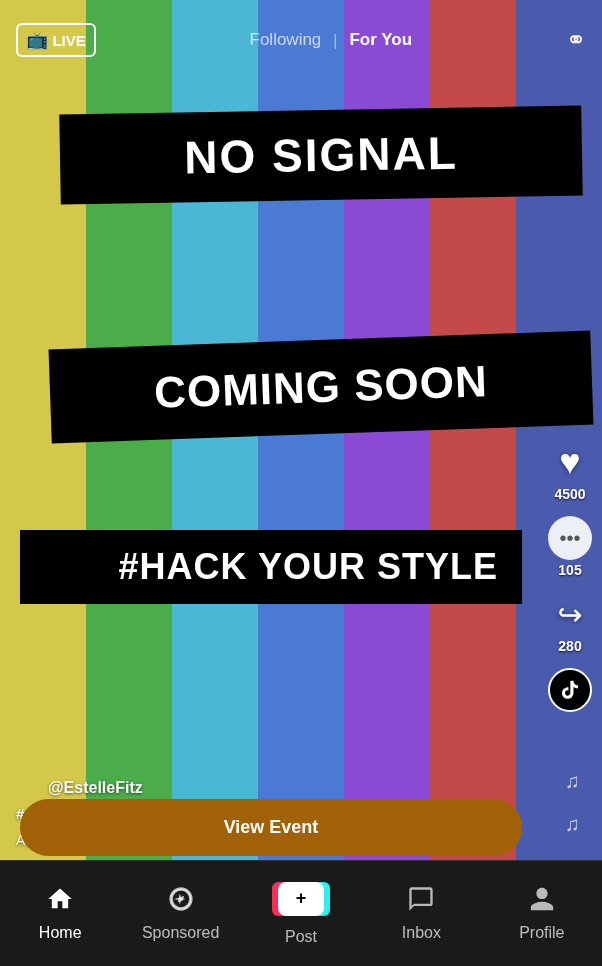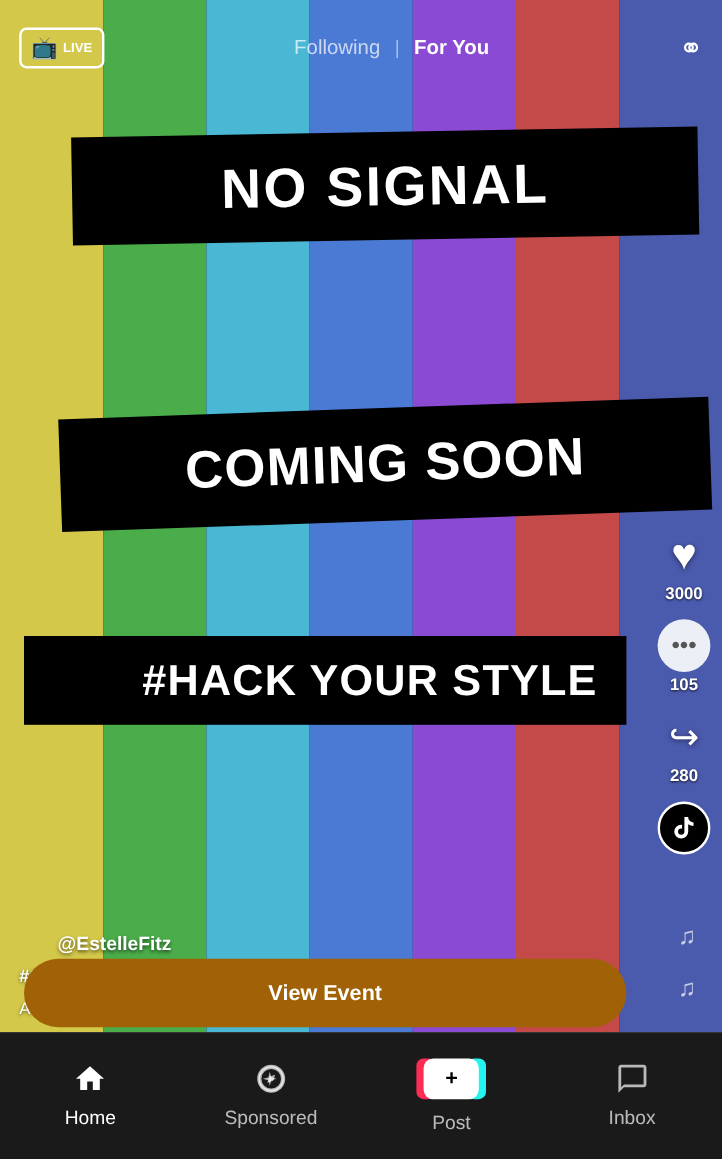--- a/index.html
+++ b/index.html
@@ -63,21 +63,21 @@
       gap: 4px;
     }
 
     .live-tv-icon {
       color: white;
       font-size: 18px;
     }
 
     .live-text {
       color: white;
-      font-size: 11px;
+      font-size: 15px;
       font-weight: bold;
     }
 
     .nav-tabs {
       display: flex;
       align-items: flex-end;
       gap: 0;
     }
 
     .nav-tab {
@@ -424,21 +424,21 @@
 </div>
 
 <div class="hack-banner">
   <div class="hack-text">#HACK YOUR STYLE</div>
 </div>
 
 <div class="right-actions">
 
   <div class="action-item">
     <div class="action-icon">♥</div>
-    <span class="action-count">3000</span>
+    <span class="action-count">4500</span>
   </div>
 
   <div class="action-item">
     <div class="comment-icon-circle">
       <span style="color:#555;font-size:20px;">•••</span>
     </div>
     <span class="action-count">105</span>
   </div>
 
   <div class="action-item">
@@ -501,13 +501,21 @@
 
   <div class="nav-item">
     <span class="nav-icon">
       <svg width="28" height="28" viewBox="0 0 24 24" fill="rgba(255,255,255,0.7)">
         <path d="M20 2H4c-1.1 0-2 .9-2 2v18l4-4h14c1.1 0 2-.9 2-2V4c0-1.1-.9-2-2-2zm0 14H6l-2 2V4h16v12z"></path>
       </svg>
     </span>
     <span class="nav-label">Inbox</span>
   </div>
 
+  <div class="nav-item">
+    <span class="nav-icon">
+      <svg width="28" height="28" viewBox="0 0 24 24" fill="rgba(255,255,255,0.7)">
+        <path d="M12 12c2.7 0 4.8-2.1 4.8-4.8S14.7 2.4 12 2.4 7.2 4.5 7.2 7.2 9.3 12 12 12zm0 2.4c-3.2 0-9.6 1.6-9.6 4.8v2.4h19.2v-2.4c0-3.2-6.4-4.8-9.6-4.8z"></path>
+      </svg>
+    </span>
+    <span class="nav-label">Profile</span>
+  </div>
 </div>
 
 </body></html>

